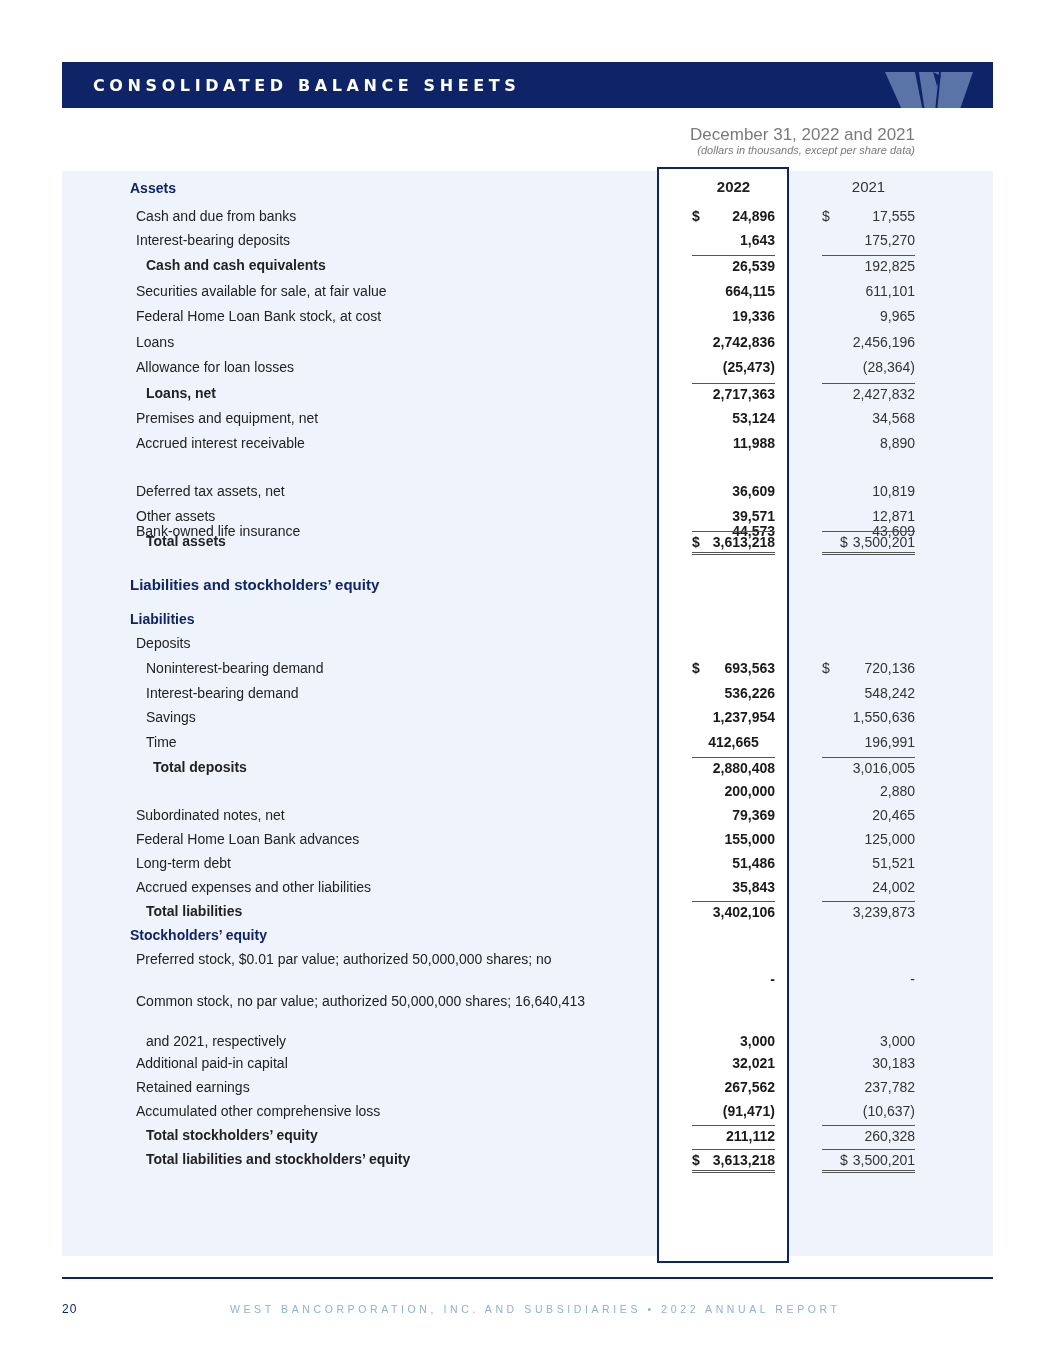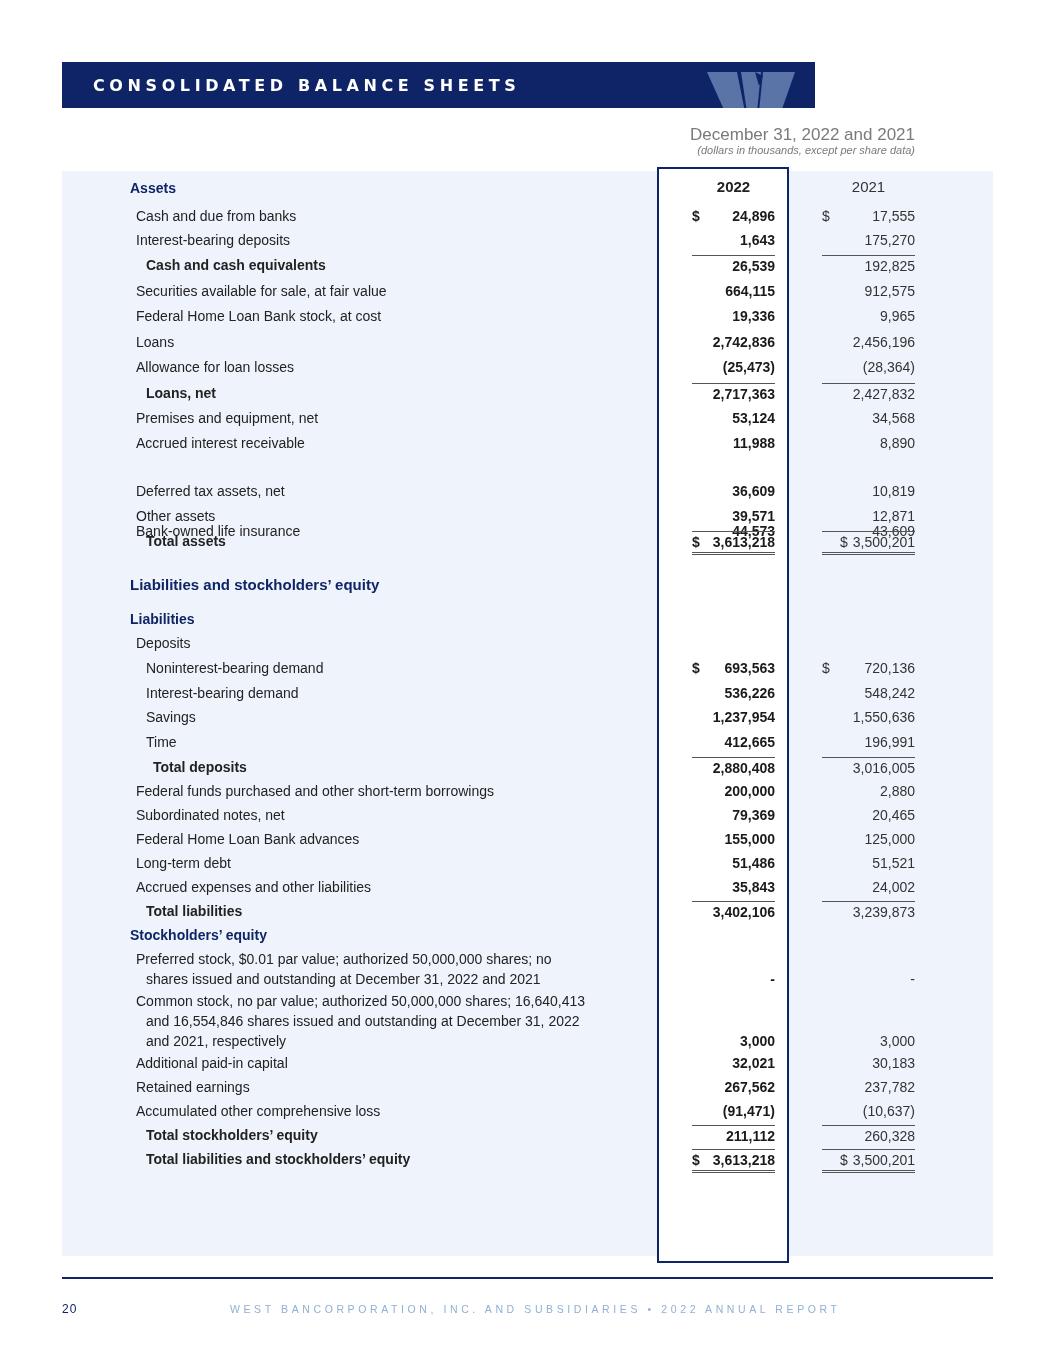--- a/index.html
+++ b/index.html
@@ -1,19 +1,19 @@
 <!DOCTYPE html>
 <html><head>
 <meta charset="utf-8">
 <style>
   * { box-sizing: border-box; margin: 0; padding: 0; }
   html, body { width: 1055px; height: 1365px; background: #ffffff; overflow: hidden; }
   body { position: relative; font-family: "Liberation Sans", "DejaVu Sans", sans-serif; color: #222222; }
 
-  .header-bar { position: absolute; left: 62px; top: 62px; width: 753px; height: 46px; background: #0f2466; overflow: hidden; }
+  .header-bar { position: absolute; left: 62px; top: 62px; width: 931px; height: 46px; background: #0f2466; overflow: hidden; }
   .header-title { position: absolute; left: 31px; top: 14px; color: #ffffff; font-size: 16px; font-weight: bold; letter-spacing: 4.6px; font-family: "DejaVu Sans", sans-serif; }
   .logo-w { position: absolute; right: 14px; top: 4px; width: 100px; height: 46px; }
 
   .date-line { position: absolute; right: 140px; top: 125px; font-size: 17px; color: #7a7a7a; text-align: right; }
   .unit-line { position: absolute; right: 140px; top: 144px; font-size: 11px; font-style: italic; color: #7a7a7a; text-align: right; }
 
   .panel { position: absolute; left: 62px; top: 171px; width: 931px; height: 1085px; background: #eff4fc; }
   .col2022 { position: absolute; left: 657px; top: 167px; width: 132px; height: 1096px; background: #ffffff; border: 2px solid #0f2466; }
 
   .row { position: absolute; left: 0; width: 1055px; height: 20px; }
@@ -78,21 +78,21 @@
       <span class="v21" style="top: 0px;"><span>175,270</span></span>
     </div>
     <div class="row" style="top: 255px;">
       <span class="lbl ind1 bold" style="top: 0px;">Cash and cash equivalents</span>
       <span class="v22 ul-top" style="top: 0px;"><span>26,539</span></span>
       <span class="v21 ul-top" style="top: 0px;"><span>192,825</span></span>
     </div>
     <div class="row" style="top: 281px;">
       <span class="lbl ind0" style="top: 0px;">Securities available for sale, at fair value</span>
       <span class="v22" style="top: 0px;"><span>664,115</span></span>
-      <span class="v21" style="top: 0px;"><span>912,575</span></span>
+      <span class="v21" style="top: 0px;"><span>611,101</span></span>
     </div>
     <div class="row" style="top: 306px;">
       <span class="lbl ind0" style="top: 0px;">Federal Home Loan Bank stock, at cost</span>
       <span class="v22" style="top: 0px;"><span>19,336</span></span>
       <span class="v21" style="top: 0px;"><span>9,965</span></span>
     </div>
     <div class="row" style="top: 332px;">
       <span class="lbl ind0" style="top: 0px;">Loans</span>
       <span class="v22" style="top: 0px;"><span>2,742,836</span></span>
       <span class="v21" style="top: 0px;"><span>2,456,196</span></span>
@@ -147,30 +147,29 @@
       <span class="v22" style="top: 0px;"><span>536,226</span></span>
       <span class="v21" style="top: 0px;"><span>548,242</span></span>
     </div>
     <div class="row" style="top: 707px;">
       <span class="lbl ind1" style="top: 0px;">Savings</span>
       <span class="v22" style="top: 0px;"><span>1,237,954</span></span>
       <span class="v21" style="top: 0px;"><span>1,550,636</span></span>
     </div>
     <div class="row" style="top: 732px;">
       <span class="lbl ind1" style="top: 0px;">Time</span>
-      <span class="v22" style="top: 0px;"><span>412,665</span></span>
+      <span class="v22" style="top: 0px; text-align: center;"><span>412,665</span></span>
       <span class="v21" style="top: 0px;"><span>196,991</span></span>
     </div>
     <div class="row" style="top: 757px;">
       <span class="lbl ind2 bold" style="top: 0px;">Total deposits</span>
       <span class="v22 ul-top" style="top: 0px;"><span>2,880,408</span></span>
       <span class="v21 ul-top" style="top: 0px;"><span>3,016,005</span></span>
     </div>
     <div class="row" style="top: 781px;">
-      <span class="lbl ind0" style="top: 0px;">Federal funds purchased and other short-term borrowings</span>
       <span class="v22" style="top: 0px;"><span>200,000</span></span>
       <span class="v21" style="top: 0px;"><span>2,880</span></span>
     </div>
     <div class="row" style="top: 805px;">
       <span class="lbl ind0" style="top: 0px;">Subordinated notes, net</span>
       <span class="v22" style="top: 0px;"><span>79,369</span></span>
       <span class="v21" style="top: 0px;"><span>20,465</span></span>
     </div>
     <div class="row" style="top: 829px;">
       <span class="lbl ind0" style="top: 0px;">Federal Home Loan Bank advances</span>
@@ -187,27 +186,25 @@
       <span class="v22" style="top: 0px;"><span>35,843</span></span>
       <span class="v21" style="top: 0px;"><span>24,002</span></span>
     </div>
     <div class="row" style="top: 901px;">
       <span class="lbl ind1 bold" style="top: 0px;">Total liabilities</span>
       <span class="v22 ul-top" style="top: 0px;"><span>3,402,106</span></span>
       <span class="v21 ul-top" style="top: 0px;"><span>3,239,873</span></span>
     </div>
     <div class="row" style="top: 949px;">
       <span class="lbl ind0" style="top: 0px;">Preferred stock, $0.01 par value; authorized 50,000,000 shares; no</span>
-      <span class="lbl ind1" style="top: 20px;">shares issued and outstanding at December 31, 2022 and 2021</span>
       <span class="v22" style="top: 20px;"><span>-</span></span>
       <span class="v21" style="top: 20px;"><span>-</span></span>
     </div>
     <div class="row" style="top: 991px;">
       <span class="lbl ind0" style="top: 0px;">Common stock, no par value; authorized 50,000,000 shares; 16,640,413</span>
-      <span class="lbl ind1" style="top: 20px;">and 16,554,846 shares issued and outstanding at December 31, 2022</span>
       <span class="lbl ind1" style="top: 40px;">and 2021, respectively</span>
       <span class="v22" style="top: 40px;"><span>3,000</span></span>
       <span class="v21" style="top: 40px;"><span>3,000</span></span>
     </div>
     <div class="row" style="top: 1053px;">
       <span class="lbl ind0" style="top: 0px;">Additional paid-in capital</span>
       <span class="v22" style="top: 0px;"><span>32,021</span></span>
       <span class="v21" style="top: 0px;"><span>30,183</span></span>
     </div>
     <div class="row" style="top: 1077px; padding-left: 11px;">

